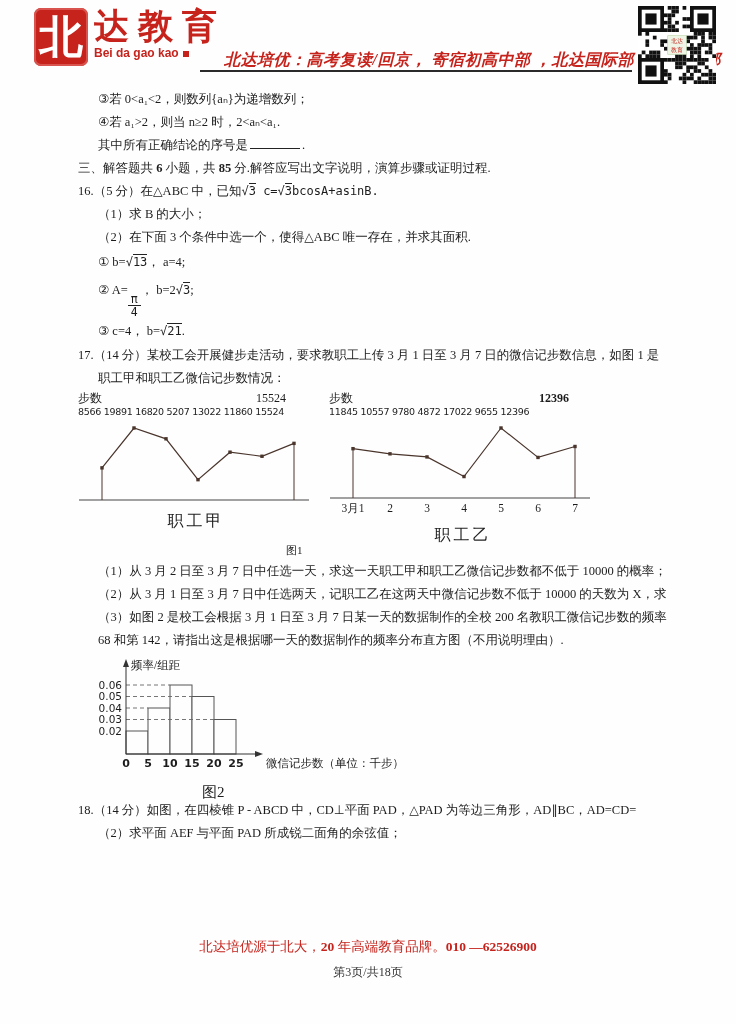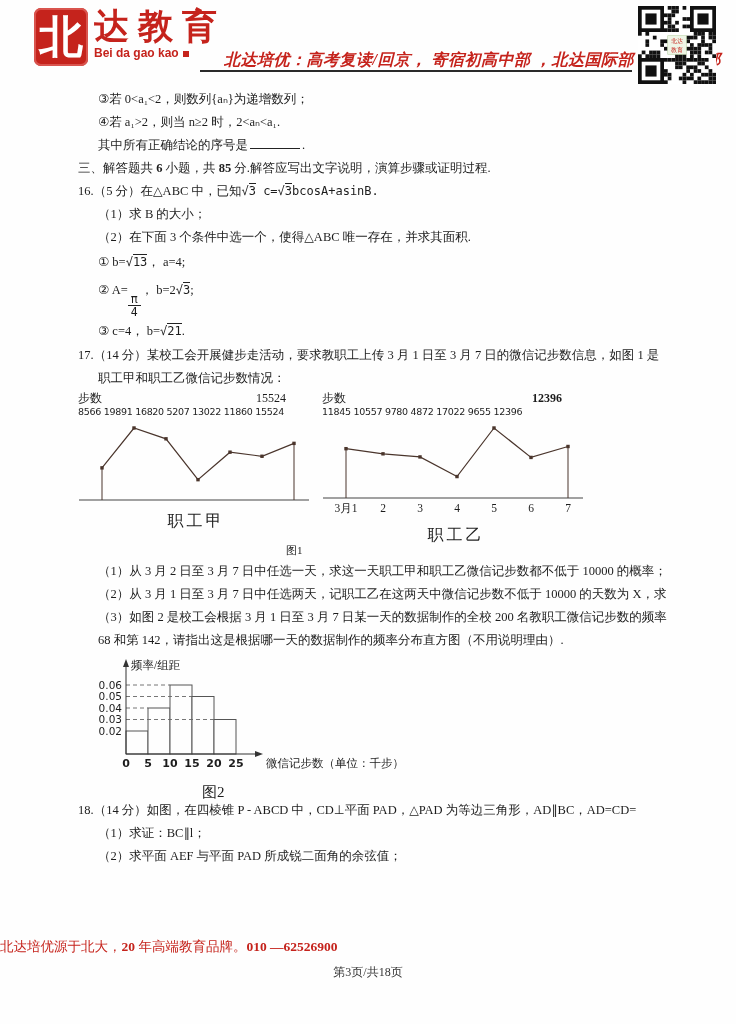--- a/index.html
+++ b/index.html
@@ -26,32 +26,32 @@
   .b{font-weight:bold;}
   .blank{display:inline-block;width:50px;border-bottom:1px solid #222;height:12px;vertical-align:baseline;margin:0 2px;}
   .mo{font-family:"DejaVu Sans Mono",monospace;font-size:12px;}
   .ovl{border-top:1.2px solid #222;padding-top:0;}
   .eqline{line-height:26px;}
   .frac{display:inline-flex;flex-direction:column;align-items:center;vertical-align:-9px;
         line-height:1.05;font-size:11.5px;font-family:"DejaVu Sans Mono",monospace;}
   .frac .num{border-bottom:1px solid #222;padding:0 3px;}
   .fracline{line-height:31px;}
   
-  .figrow{display:flex;gap:8px;margin-top:2px;}
+  .figrow{display:flex;gap:15px;margin-top:2px;}
   .chart{}
   .crow1{display:flex;justify-content:space-between;font-size:12px;padding-right:28px;line-height:13px;}
   .vals{font-family:"DejaVu Sans",sans-serif;font-size:9.5px;letter-spacing:-0.3px;
         white-space:nowrap;line-height:12px;margin:1px 0 0 0;color:#222;}
   .ctitle{text-align:center;font-size:16px;letter-spacing:3px;line-height:16px;margin-top:1px;}
   .figcap1{font-size:11px;line-height:13px;margin:1px 0 3px 208px;}
   
   .histwrap{margin-top:4px;}
   .figcap2{font-size:15px;line-height:13px;margin-left:124px;}
   
-  .footer-red{position:absolute;left:0;top:938px;width:100%;text-align:left;color:#c5231c;
+  .footer-red{position:absolute;left:0;top:938px;width:100%;text-align:center;color:#c5231c;
               font-size:13.5px;white-space:nowrap;}
   .footer-page{position:absolute;left:0;top:964px;width:100%;text-align:center;font-size:12px;color:#333;}
 </style>
 </head>
 <body>
 
 <div class="page">
 
   <div>
     <div class="logo">
@@ -313,20 +313,19 @@
           <text x="92" y="111" text-anchor="middle" font-size="11" fill="#1c1c1c" font-family="&quot;DejaVu Sans&quot;,sans-serif" font-weight="bold">10</text>
           <text x="114" y="111" text-anchor="middle" font-size="11" fill="#1c1c1c" font-family="&quot;DejaVu Sans&quot;,sans-serif" font-weight="bold">15</text>
           <text x="136" y="111" text-anchor="middle" font-size="11" fill="#1c1c1c" font-family="&quot;DejaVu Sans&quot;,sans-serif" font-weight="bold">20</text>
           <text x="158" y="111" text-anchor="middle" font-size="11" fill="#1c1c1c" font-family="&quot;DejaVu Sans&quot;,sans-serif" font-weight="bold">25</text>
           <text x="188" y="111" font-size="11.5" fill="#1c1c1c" font-family="&quot;Liberation Serif&quot;,serif">微信记步数（单位：千步）</text>
         </svg>
       <div class="figcap2">图2</div>
     </div>
 
     <p>18.（14 分）如图，在四棱锥 P - ABCD 中，CD⊥平面 PAD，△PAD 为等边三角形，AD∥BC，AD=CD=</p>
-    <p class="m1">（1）求证：BC∥l；</p>
     <p class="m1">（2）求平面 AEF 与平面 PAD 所成锐二面角的余弦值；</p>
   </div>
 
   <div class="footer-red"><span>北达培优源于北大，</span><span class="b">20</span><span> 年高端教育品牌。</span><span class="b">010 —62526900</span></div>
   <div class="footer-page">第3页/共18页</div>
 
 </div>
 
 </body></html>

